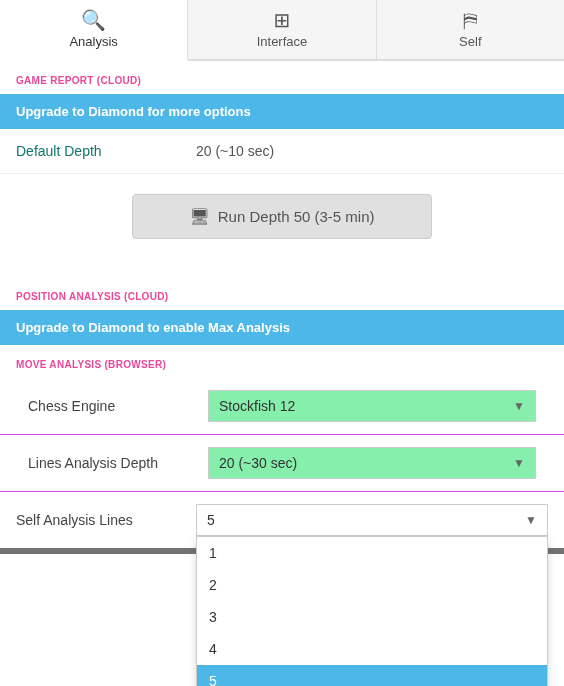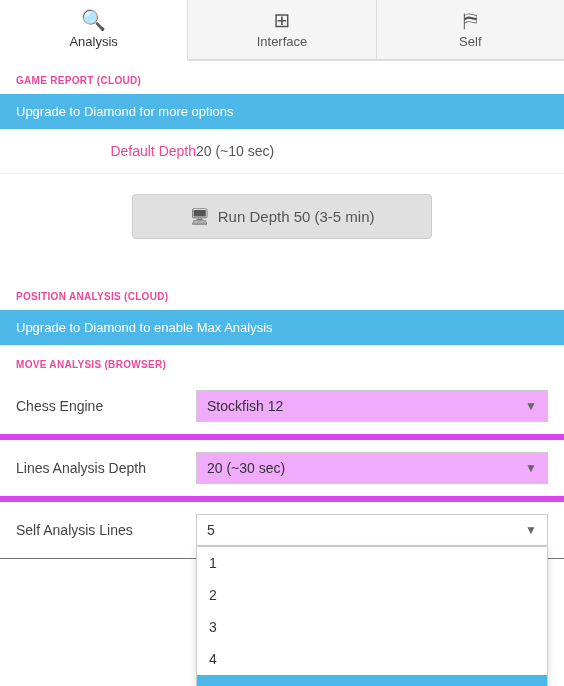--- a/index.html
+++ b/index.html
@@ -51,37 +51,36 @@
       font-size: 10px;
       padding: 14px 16px 8px 16px;
       color: #ec4899;
       letter-spacing: 0.3px;
     }
 
     
     .upgrade-banner {
       background: #4db8e8;
       color: #fff;
-      font-weight: normal;
+      font-weight: bold;
       font-size: 13px;
       padding: 10px 16px;
     }
 
     
     .setting-row {
       display: flex;
       align-items: center;
       padding: 14px 16px;
       border-bottom: 1px solid #f0f0f0;
     }
     .setting-label {
       flex: 0 0 180px;
-      color: #ec4899;
-      font-size: 14px;
-      text-align: right;
+      color: #0f766e;
+      font-size: 14px;
     }
     .setting-value {
       color: #555;
       font-size: 14px;
     }
 
     
     .run-depth-btn {
       display: flex;
       align-items: center;
@@ -95,53 +94,53 @@
       font-size: 15px;
       cursor: pointer;
       gap: 8px;
       width: 300px;
     }
 
     
     .dropdown-row {
       display: flex;
       align-items: center;
-      padding: 12px 16px;
-      border-bottom: 6px solid #d946ef;
+      padding: 12px 28px;
+      border-bottom: 1px solid #d946ef;
       justify-content: flex-end;
     }
     .dropdown-label {
       flex: 0 0 180px;
       color: #444;
       font-size: 14px;
     }
     .dropdown-select {
       flex: 1;
       position: relative;
       border: 1px solid #ccc;
-      background: #f0abfc;
+      background: #86efac;
       display: flex;
       align-items: center;
       justify-content: space-between;
       padding: 7px 10px;
       cursor: pointer;
       font-size: 14px;
       color: #333;
     }
     .dropdown-arrow {
       font-size: 12px;
       color: #666;
     }
 
     
     .lines-row {
       display: flex;
       align-items: center;
       padding: 12px 16px;
-      border-bottom: 1px solid #737373;
+      border-bottom: 6px solid #737373;
       position: relative;
       justify-content: center;
     }
     .lines-label {
       flex: 0 0 180px;
       color: #444;
       font-size: 14px;
     }
     .lines-dropdown-wrapper {
       flex: 1;

